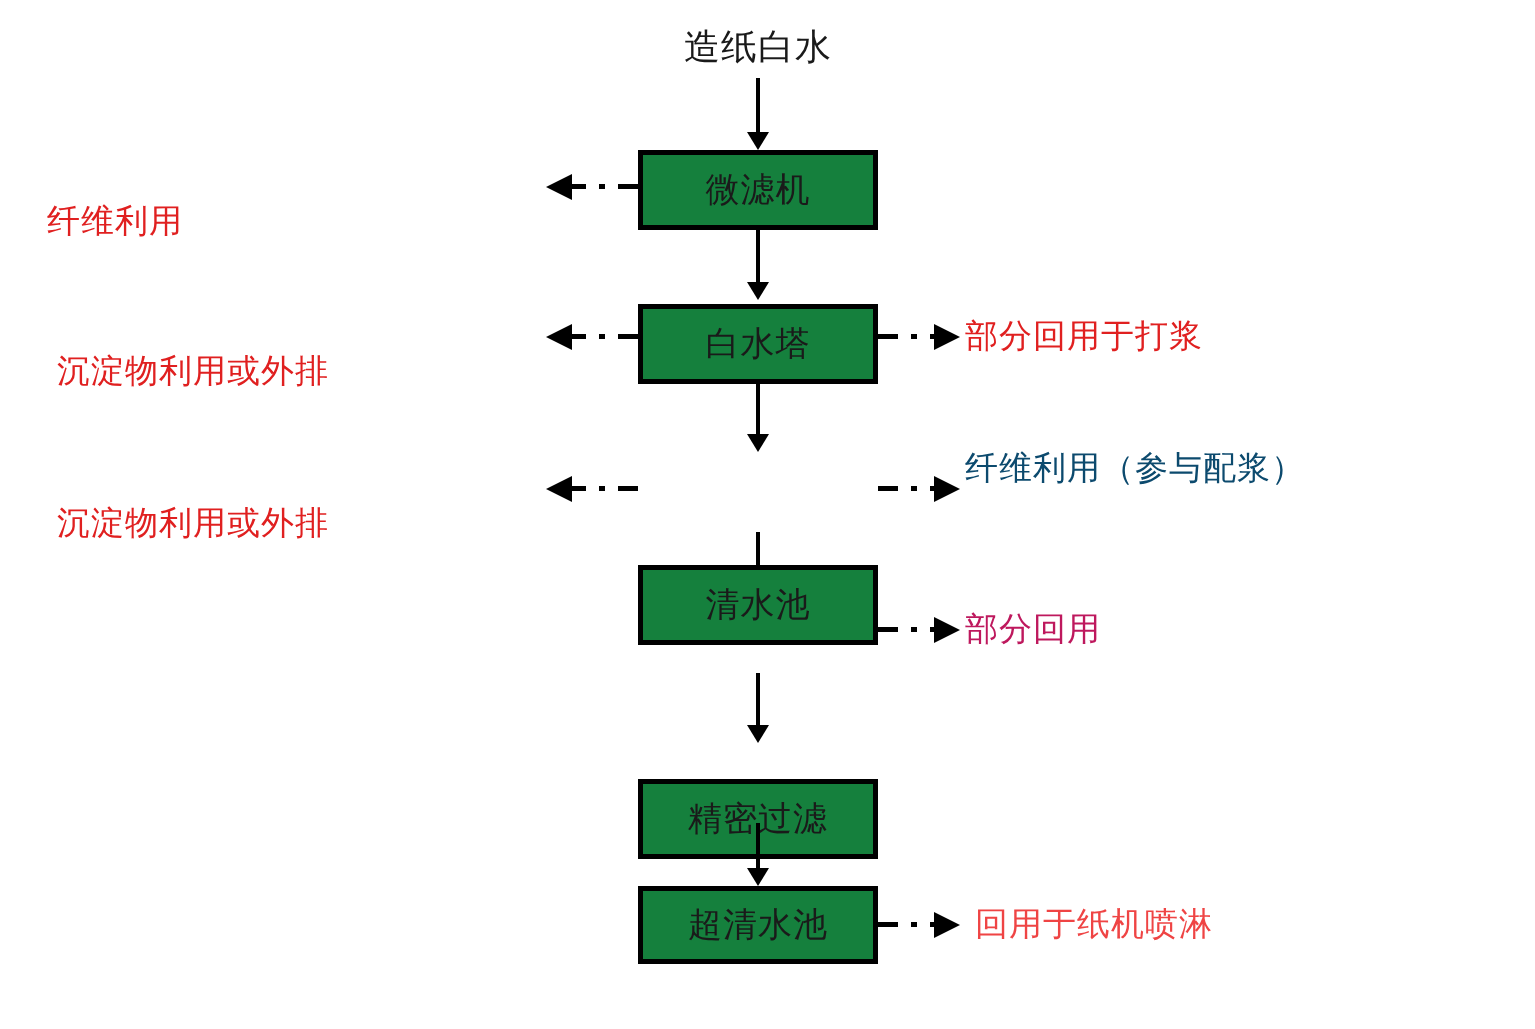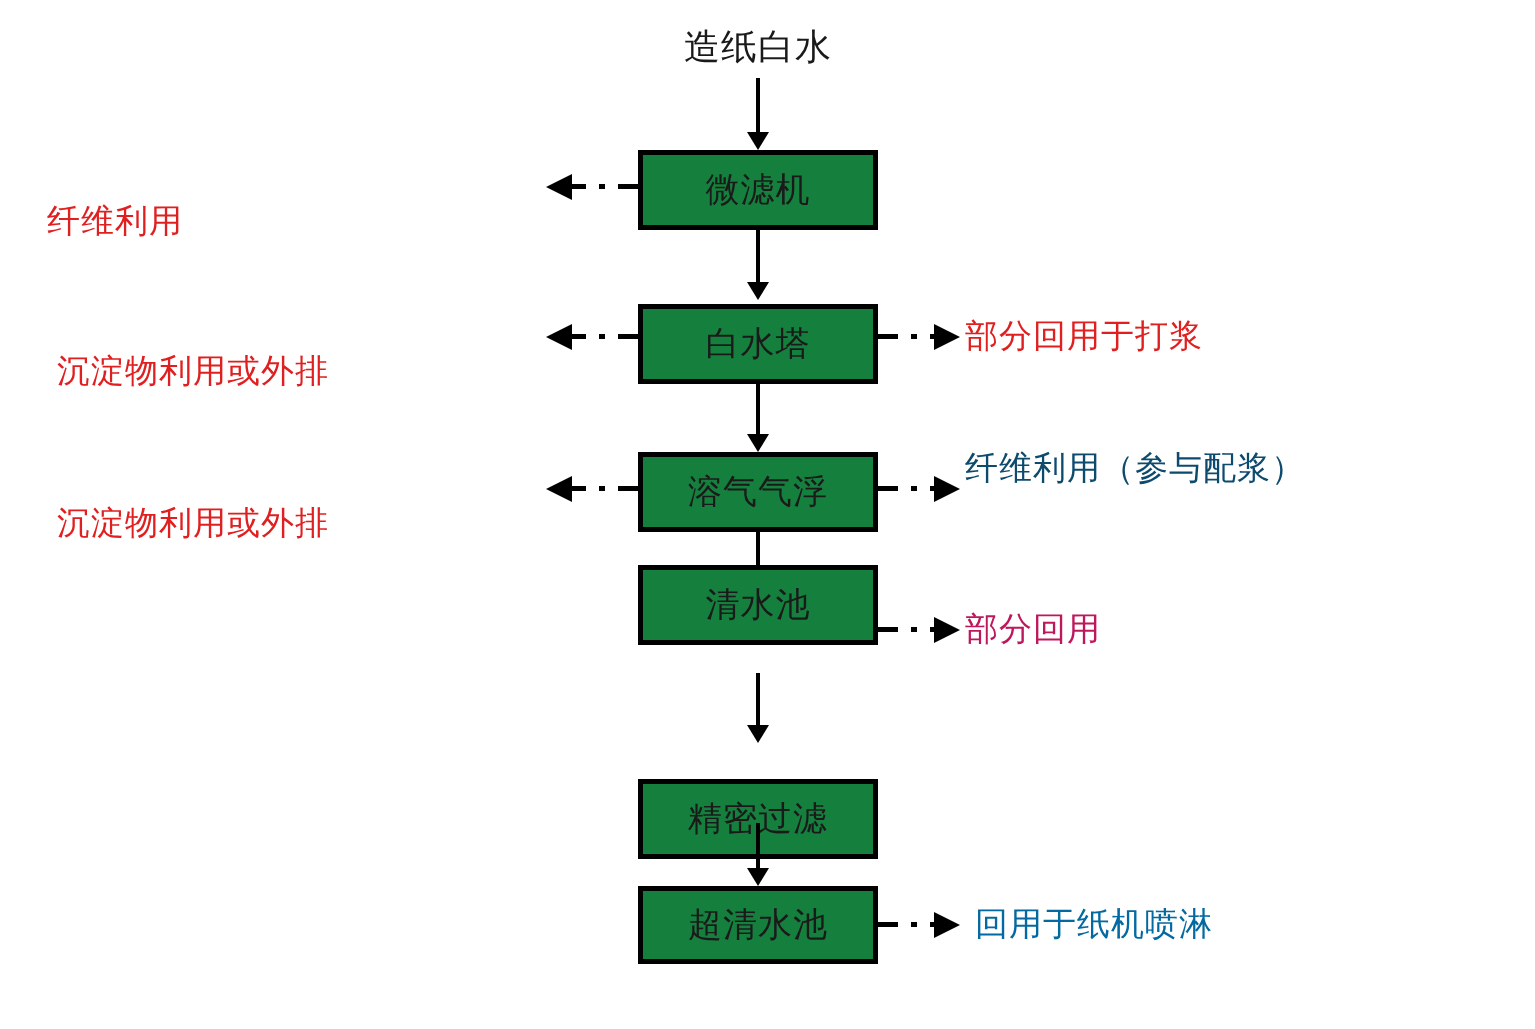--- a/index.html
+++ b/index.html
@@ -218,23 +218,20 @@
     <div class="dashline"></div>
     <div class="arrowhead"></div>
   </div>
   <div class="side-label right-label" style="left:965px; top:316px; color:#e02020;">部分回用于打浆</div>
 
   <div class="v-arrow va-2">
     <div class="shaft"></div>
     <div class="head"></div>
   </div>
 
-  <div class="proc-box box-r3">
-    <span class="box-label">溶气气浮</span>
-  </div>
 
   <div class="branch left" style="left:546px; top:473px; width:92px;">
     <div class="arrowhead"></div>
     <div class="dashline"></div>
   </div>
   <div class="side-label left-label" style="right:1004px; top:468px; color:#e02020;">沉淀物利用或外排</div>
 
   <div class="branch right" style="left:878px; top:473px; width:82px;">
     <div class="dashline"></div>
     <div class="arrowhead"></div>
@@ -271,15 +268,15 @@
   </div>
 
   <div class="proc-box box-r6">
     <span class="box-label">超清水池</span>
   </div>
 
   <div class="branch right" style="left:878px; top:909px; width:82px;">
     <div class="dashline"></div>
     <div class="arrowhead"></div>
   </div>
-  <div class="side-label right-label" style="left:975px; top:904px; color:#0369a1;">回用于纸机喷淋</div>
+  <div class="side-label right-label" style="left:975px; top:904px; color:#ef4444;">回用于纸机喷淋</div>
 
 </div>
 
 </body></html>

